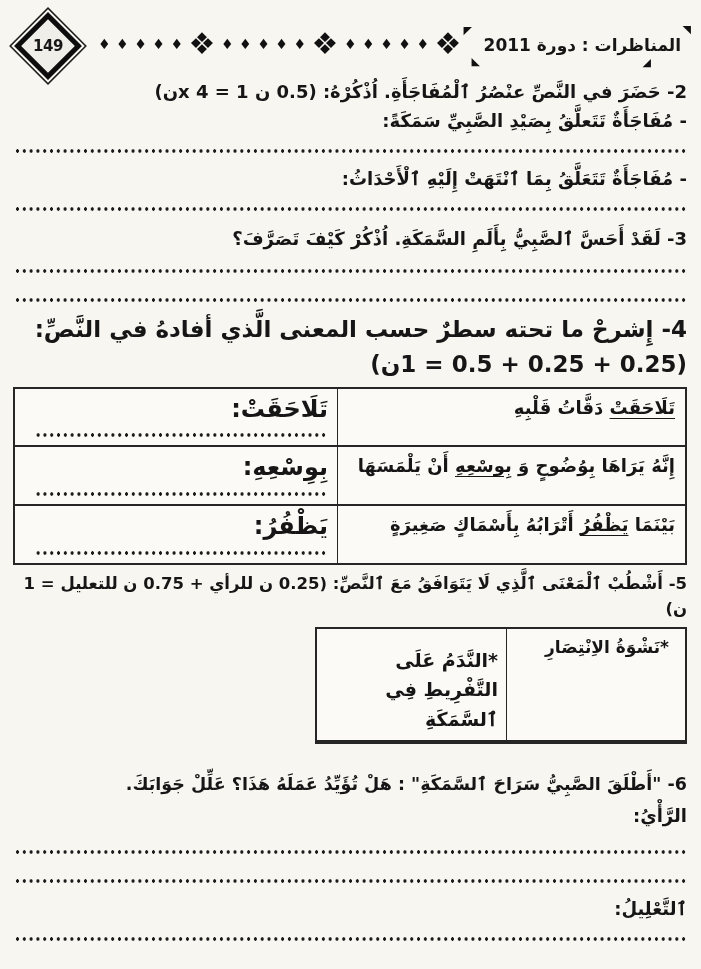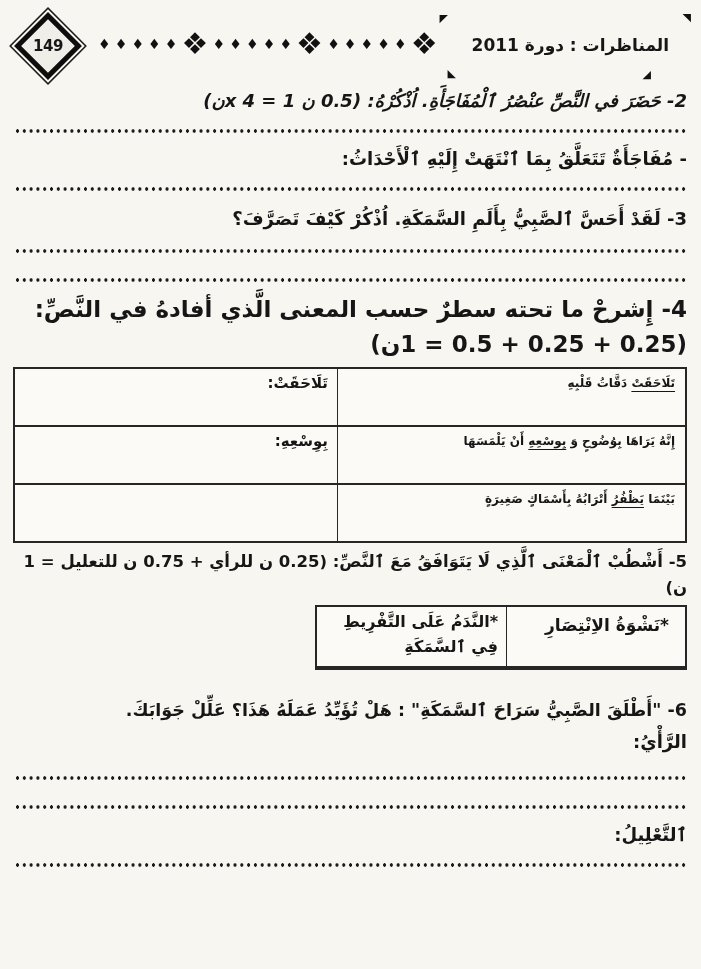--- a/index.html
+++ b/index.html
@@ -16,30 +16,30 @@
     transform:rotate(45deg);
     box-shadow:0 0 0 2px #f7f6f1, 0 0 0 3.5px #1c1c1c;
     display:flex; align-items:center; justify-content:center;
     margin:10px 14px 0 8px;
   }
   .badge-num { transform:rotate(-45deg); font-weight:700; font-size:15px; letter-spacing:-0.5px; }
   .divider { flex:1; display:flex; align-items:center; justify-content:space-between; padding:0 8px 0 12px; margin-top:6px; color:#111; }
   .d-small { font-size:14px; line-height:14px; }
   .d-cluster { font-size:30px; line-height:14px; }
   .title-wrap { position:relative; margin-top:8px; padding:3px 12px 3px 14px; flex:0 0 auto; }
-  .title { margin:12px; font-size:17px; font-weight:700; direction:rtl; white-space:nowrap; }
+  .title { margin:0; font-size:17px; font-weight:700; direction:rtl; white-space:nowrap; }
   .mark { position:absolute; font-size:11px; line-height:1; color:#111; }
   .m-tl { top:-7px; left:-6px; }
   .m-bl { bottom:-9px; left:2px; }
   .m-tr { top:-8px; right:2px; }
   .m-br { bottom:-10px; right:42px; }
   
   .content { direction:rtl; padding:0 14px 0 13px; font-weight:700; }
   .q { font-size:18px; line-height:1.55; margin:0; text-align:right; }
-  .q2   { margin-top:13px;font-style:italic; }
+  .q2   { margin-top:4px; }
   .q2s1 { margin-top:1px; }
   .q2s2 { margin-top:11px; }
   .q3   { margin-top:13px; }
   .q4   { margin-top:9px; font-size:23px; }
   .q5   { margin-top:6px;  font-size:16.5px; }
   .q6   { margin-top:27px; font-size:17.5px; }
   .lbl-ray  { margin-top:4px; }
   .lbl-taal { margin-top:11px; }
   .dotline {
     height:6px;
@@ -50,30 +50,30 @@
   .dl2 { margin-top:13px; }
   .dl3 { margin-top:15px; }
   .dl4 { margin-top:23px; }
   .dl5 { margin-top:19px; }
   .dl6 { margin-top:23px; }
   .dl7 { margin-top:13px; }
   
   .tbl1 { border:2px solid #262626; margin-top:4px; background:#fbfaf6; }
   .t1-row { display:flex; min-height:56px; border-top:2px solid #262626; }
   .t1-row:first-child { border-top:none; }
-  .t1-phrase { width:331px; flex:0 0 auto; border-left:1.5px solid #262626; padding:5px 10px 4px 6px; font-size:12px; line-height:1.5; }
+  .t1-phrase { width:331px; flex:0 0 auto; border-left:1.5px solid #262626; padding:5px 10px 4px 6px; font-size:18px; line-height:1.5; }
   .ul { text-decoration:underline; text-underline-offset:4px; }
-  .t1-word { flex:1; padding:4px 9px 5px 9px; display:flex; flex-direction:row; justify-content:space-between; font-size:15px; line-height:1.4; }
+  .t1-word { flex:1; padding:4px 9px 5px 9px; display:flex; flex-direction:column; justify-content:space-between; font-size:24px; line-height:1.4; }
   .t1-word .dotline { margin:6px 1px 2px 12px; }
   
   .tbl2 { width:368px; border:2px solid #262626; margin-top:5px; background:#fbfaf6; }
   .t2-row { display:flex; border-top:2px solid #262626; }
   .t2-row:first-child { border-top:none; }
   .t2-c1 { width:158px; flex:0 0 auto; border-left:1.5px solid #262626; padding:5px 16px 6px 4px; font-size:17px; line-height:1.55; }
-  .t2-c2 { flex:1; padding:3px 8px 6px 6px; font-size:16px; line-height:1.55; }
+  .t2-c2 { flex:1; padding:17px 8px 6px 6px; font-size:19px; line-height:1.55; }
 </style>
 </head>
 <body>
 
 <div class="page">
 
   <header class="hdr">
     <div class="badge-diamond">
       <span class="badge-num">149</span>
     </div>
@@ -102,20 +102,21 @@
       <span class="mark m-bl">◣</span>
       <span class="mark m-tr">◥</span>
       <span class="mark m-br">◢</span>
       <h1 class="title">المناظرات : دورة 2011</h1>
     </div>
   </header>
 
   <main class="content">
 
     <p class="q q2">2- حَضَرَ في النَّصِّ عنْصُرُ ٱلْمُفَاجَأَةِ. اُذْكُرْهُ: (0.5 ن x 4 = 1ن)</p>
+    <p class="q q2s1">- مُفَاجَأَةٌ تَتَعلَّقُ بِصَيْدِ الصَّبِيِّ سَمَكَةً:</p>
     <div class="dotline dl1"></div>
 
     <p class="q q2s2">- مُفَاجَأَةٌ تَتَعَلَّقُ بِمَا ٱنْتَهَتْ إِلَيْهِ ٱلْأَحْدَاثُ:</p>
     <div class="dotline dl2"></div>
 
     <p class="q q3">3- لَقَدْ أَحَسَّ ٱلصَّبِيُّ بِأَلَمِ السَّمَكَةِ. اُذْكُرْ كَيْفَ تَصَرَّفَ؟</p>
     <div class="dotline dl3"></div>
     <div class="dotline dl4"></div>
 
     <p class="q q4">4- إِشرحْ ما تحته سطرٌ حسب المعنى الَّذي أفادهُ في النَّصِّ: (0.25 + 0.25 + 0.5 = 1ن)</p>
@@ -131,20 +132,21 @@
       <div class="t1-row">
         <div class="t1-phrase"><span>إِنَّهُ يَرَاهَا بِوُضُوحٍ وَ </span><span class="ul">بِوسْعِهِ</span><span> أَنْ يَلْمَسَهَا</span></div>
         <div class="t1-word">
           <span>بِوِسْعِهِ:</span>
           <div class="dotline"></div>
         </div>
       </div>
       <div class="t1-row">
         <div class="t1-phrase"><span>بَيْنَمَا </span><span class="ul">يَظْفُرُ</span><span> أَتْرَابُهُ بِأَسْمَاكٍ صَغِيرَةٍ</span></div>
         <div class="t1-word">
+          <span>يَظْفُرُ:</span>
           <div class="dotline"></div>
         </div>
       </div>
     </div>
 
     <p class="q q5">5- أَشْطُبْ ٱلْمَعْنَى ٱلَّذِي لَا يَتَوَافَقُ مَعَ ٱلنَّصِّ: (0.25 ن للرأي + 0.75 ن للتعليل = 1 ن)</p>
 
     <div class="tbl2">
       <div class="t2-row">
         <div class="t2-c1">*نَشْوَةُ الاِنْتِصَارِ</div>

